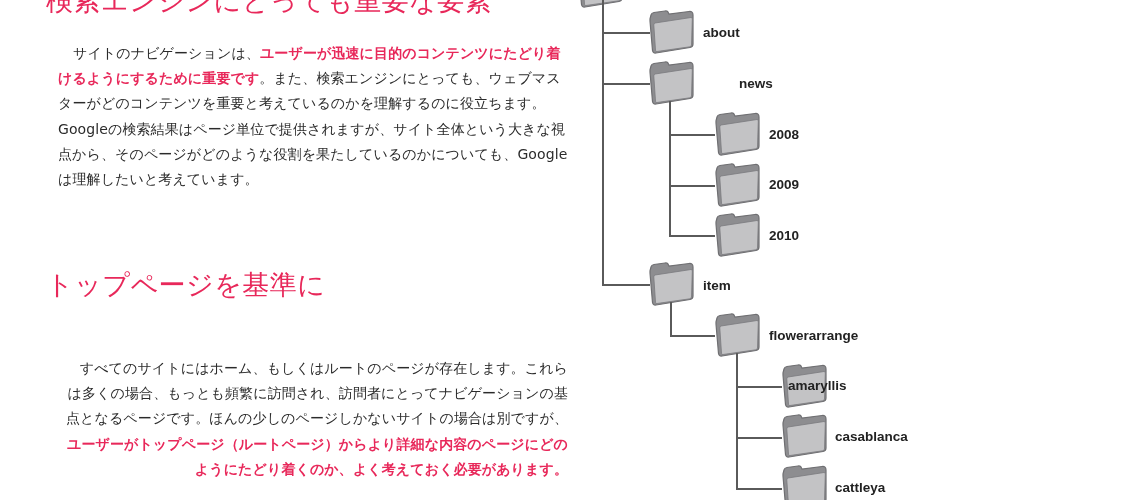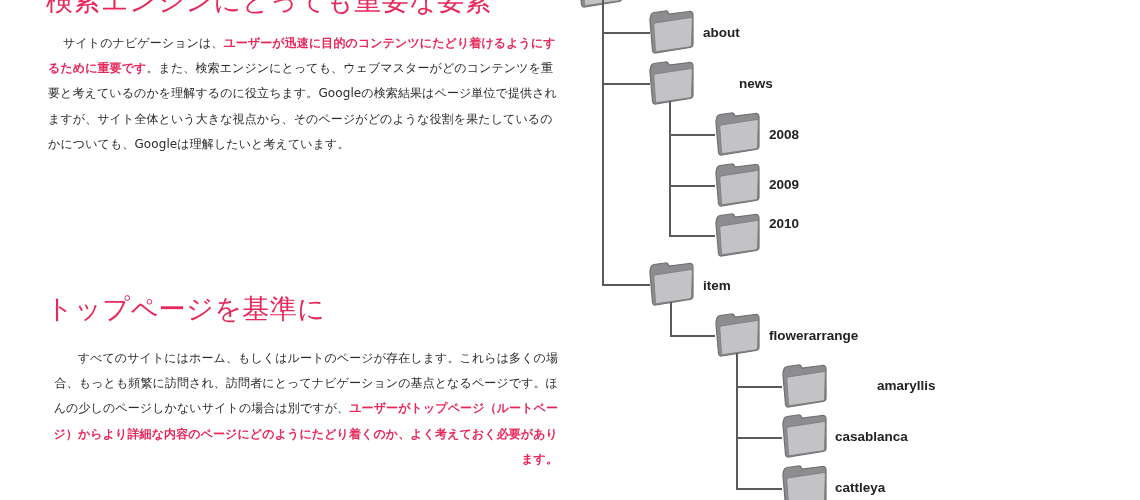--- a/index.html
+++ b/index.html
@@ -9,24 +9,24 @@
     font-family: "DejaVu Sans", "Liberation Sans", sans-serif;
     color: #2b2b2b;
   }
   .text-col { position: absolute; left: 46px; top: 0; width: 510px; }
   .heading {
     color: #e8285a; font-weight: normal; margin: 0;
     font-size: 27px; line-height: 31px; letter-spacing: 0.5px;
     position: absolute; left: 0;
   }
   .heading.h1 { top: -15px; }
-  .heading.h2 { top: 269px; margin-top: 24px; }
+  .heading.h2 { top: 269px; }
   .para {
-    position: absolute; left: 0; width: 510px; margin: 2px;
-    font-size: 12px; line-height: 25.2px; letter-spacing: 0.1px;
+    position: absolute; left: 0; width: 510px; margin: 12px;
+    font-size: 14px; line-height: 25.2px; letter-spacing: 0.1px;
     text-indent: 15px;
   }
   .para.p1 { top: 29px; }
   .para.p2 { top: 344px; text-align: right; }
   .em { color: #e8285a; font-weight: bold; }
 
   
   .tree { position: absolute; left: 0; top: 0; width: 1140px; height: 492px; }
   .line { position: absolute; background: #5a5a5a; }
   .vline { width: 2px; }
@@ -91,21 +91,21 @@
   <div class="folder-label" style="left:769px; top:127px;">2008</div>
 
   <svg class="folder" style="left:713px; top:159px;">
       <use href="#folder-sym"></use>
     </svg>
   <div class="folder-label" style="left:769px; top:177px;">2009</div>
 
   <svg class="folder" style="left:713px; top:209px;">
       <use href="#folder-sym"></use>
     </svg>
-  <div class="folder-label" style="left:769px; top:216px;">2010</div>
+  <div class="folder-label" style="left:769px; top:228px;">2010</div>
 
   <svg class="folder" style="left:647px; top:258px;">
       <use href="#folder-sym"></use>
     </svg>
   <div class="folder-label" style="left:703px; top:278px;">item</div>
 
   <div class="line vline" style="left:670px; top:302px; height:35px;"></div>
   <div class="line hline" style="left:670px; top:335px; width:45px;"></div>
 
   <svg class="folder" style="left:713px; top:309px;">
@@ -114,21 +114,21 @@
   <div class="folder-label" style="left:769px; top:328px;text-align:center;">flowerarrange</div>
 
   <div class="line vline" style="left:736px; top:353px; height:137px;"></div>
   <div class="line hline" style="left:736px; top:386px; width:46px;"></div>
   <div class="line hline" style="left:736px; top:437px; width:46px;"></div>
   <div class="line hline" style="left:736px; top:488px; width:46px;"></div>
 
   <svg class="folder" style="left:780px; top:360px;">
       <use href="#folder-sym"></use>
     </svg>
-  <div class="folder-label" style="left:877px; top:378px;">amaryllis</div>
+  <div class="folder-label" style="left:788px; top:378px;">amaryllis</div>
 
   <svg class="folder" style="left:780px; top:410px;">
       <use href="#folder-sym"></use>
     </svg>
   <div class="folder-label" style="left:835px; top:429px;">casablanca</div>
 
   <svg class="folder" style="left:780px; top:461px;">
       <use href="#folder-sym"></use>
     </svg>
   <div class="folder-label" style="left:835px; top:480px;">cattleya</div>

